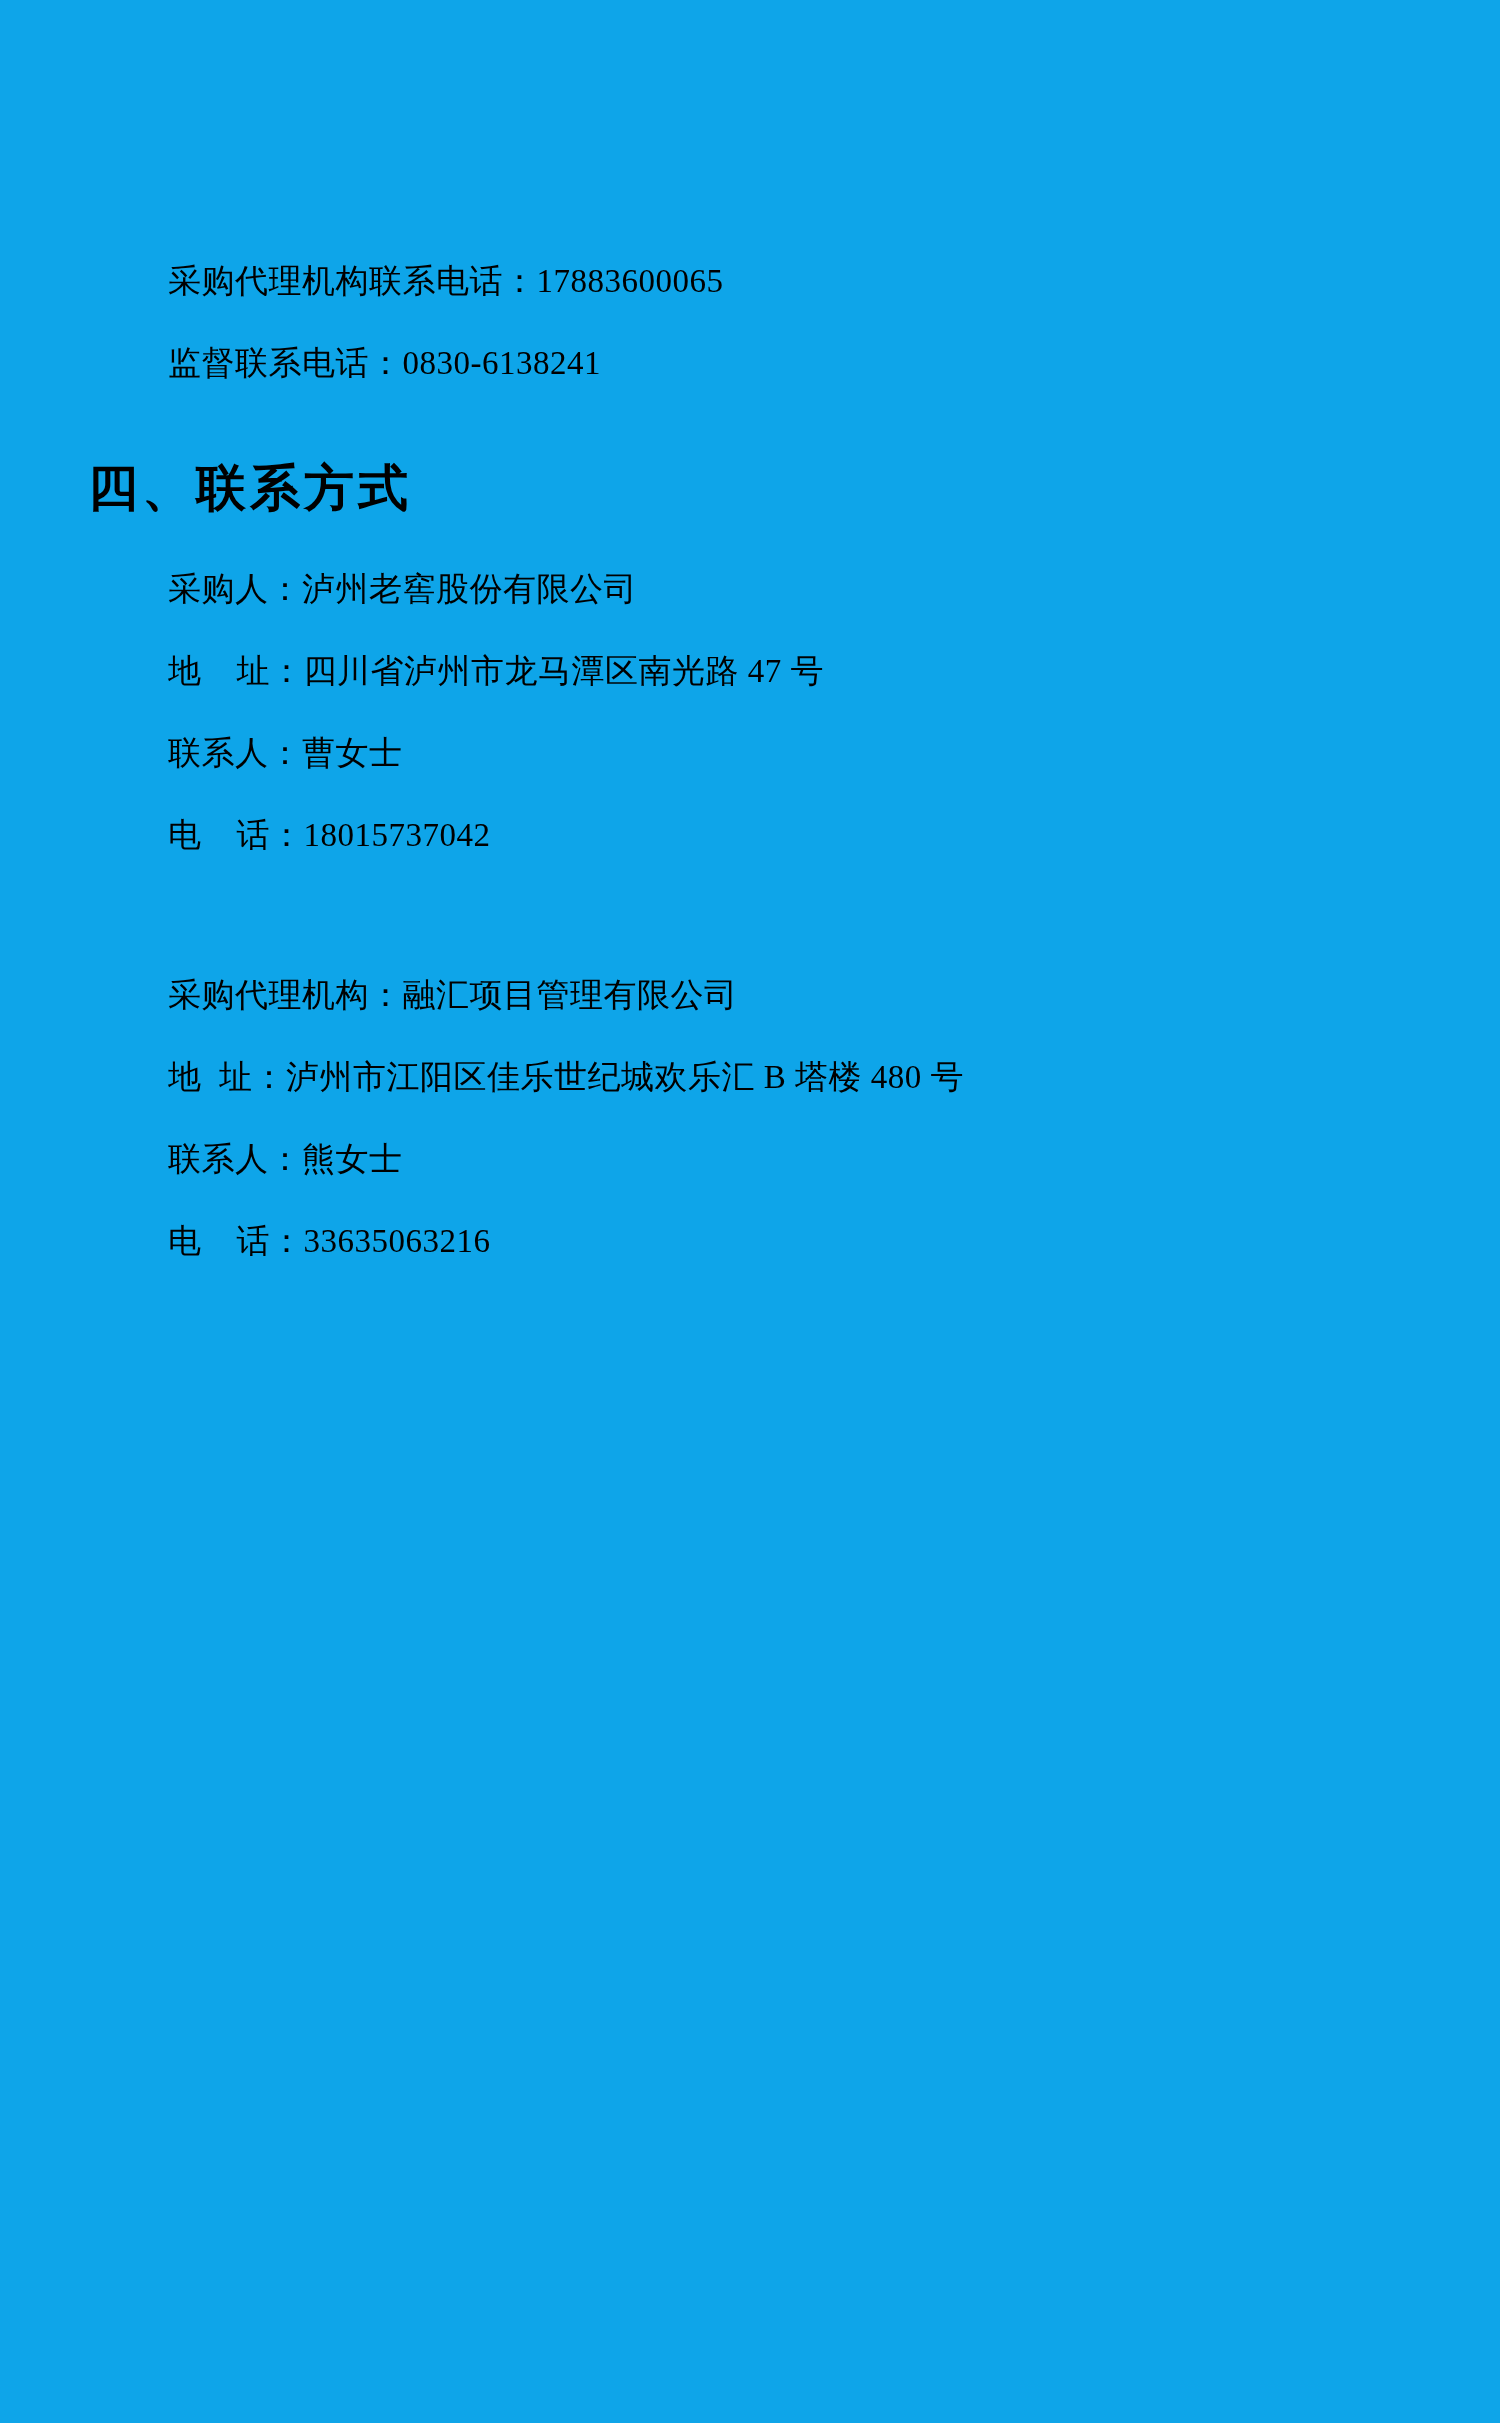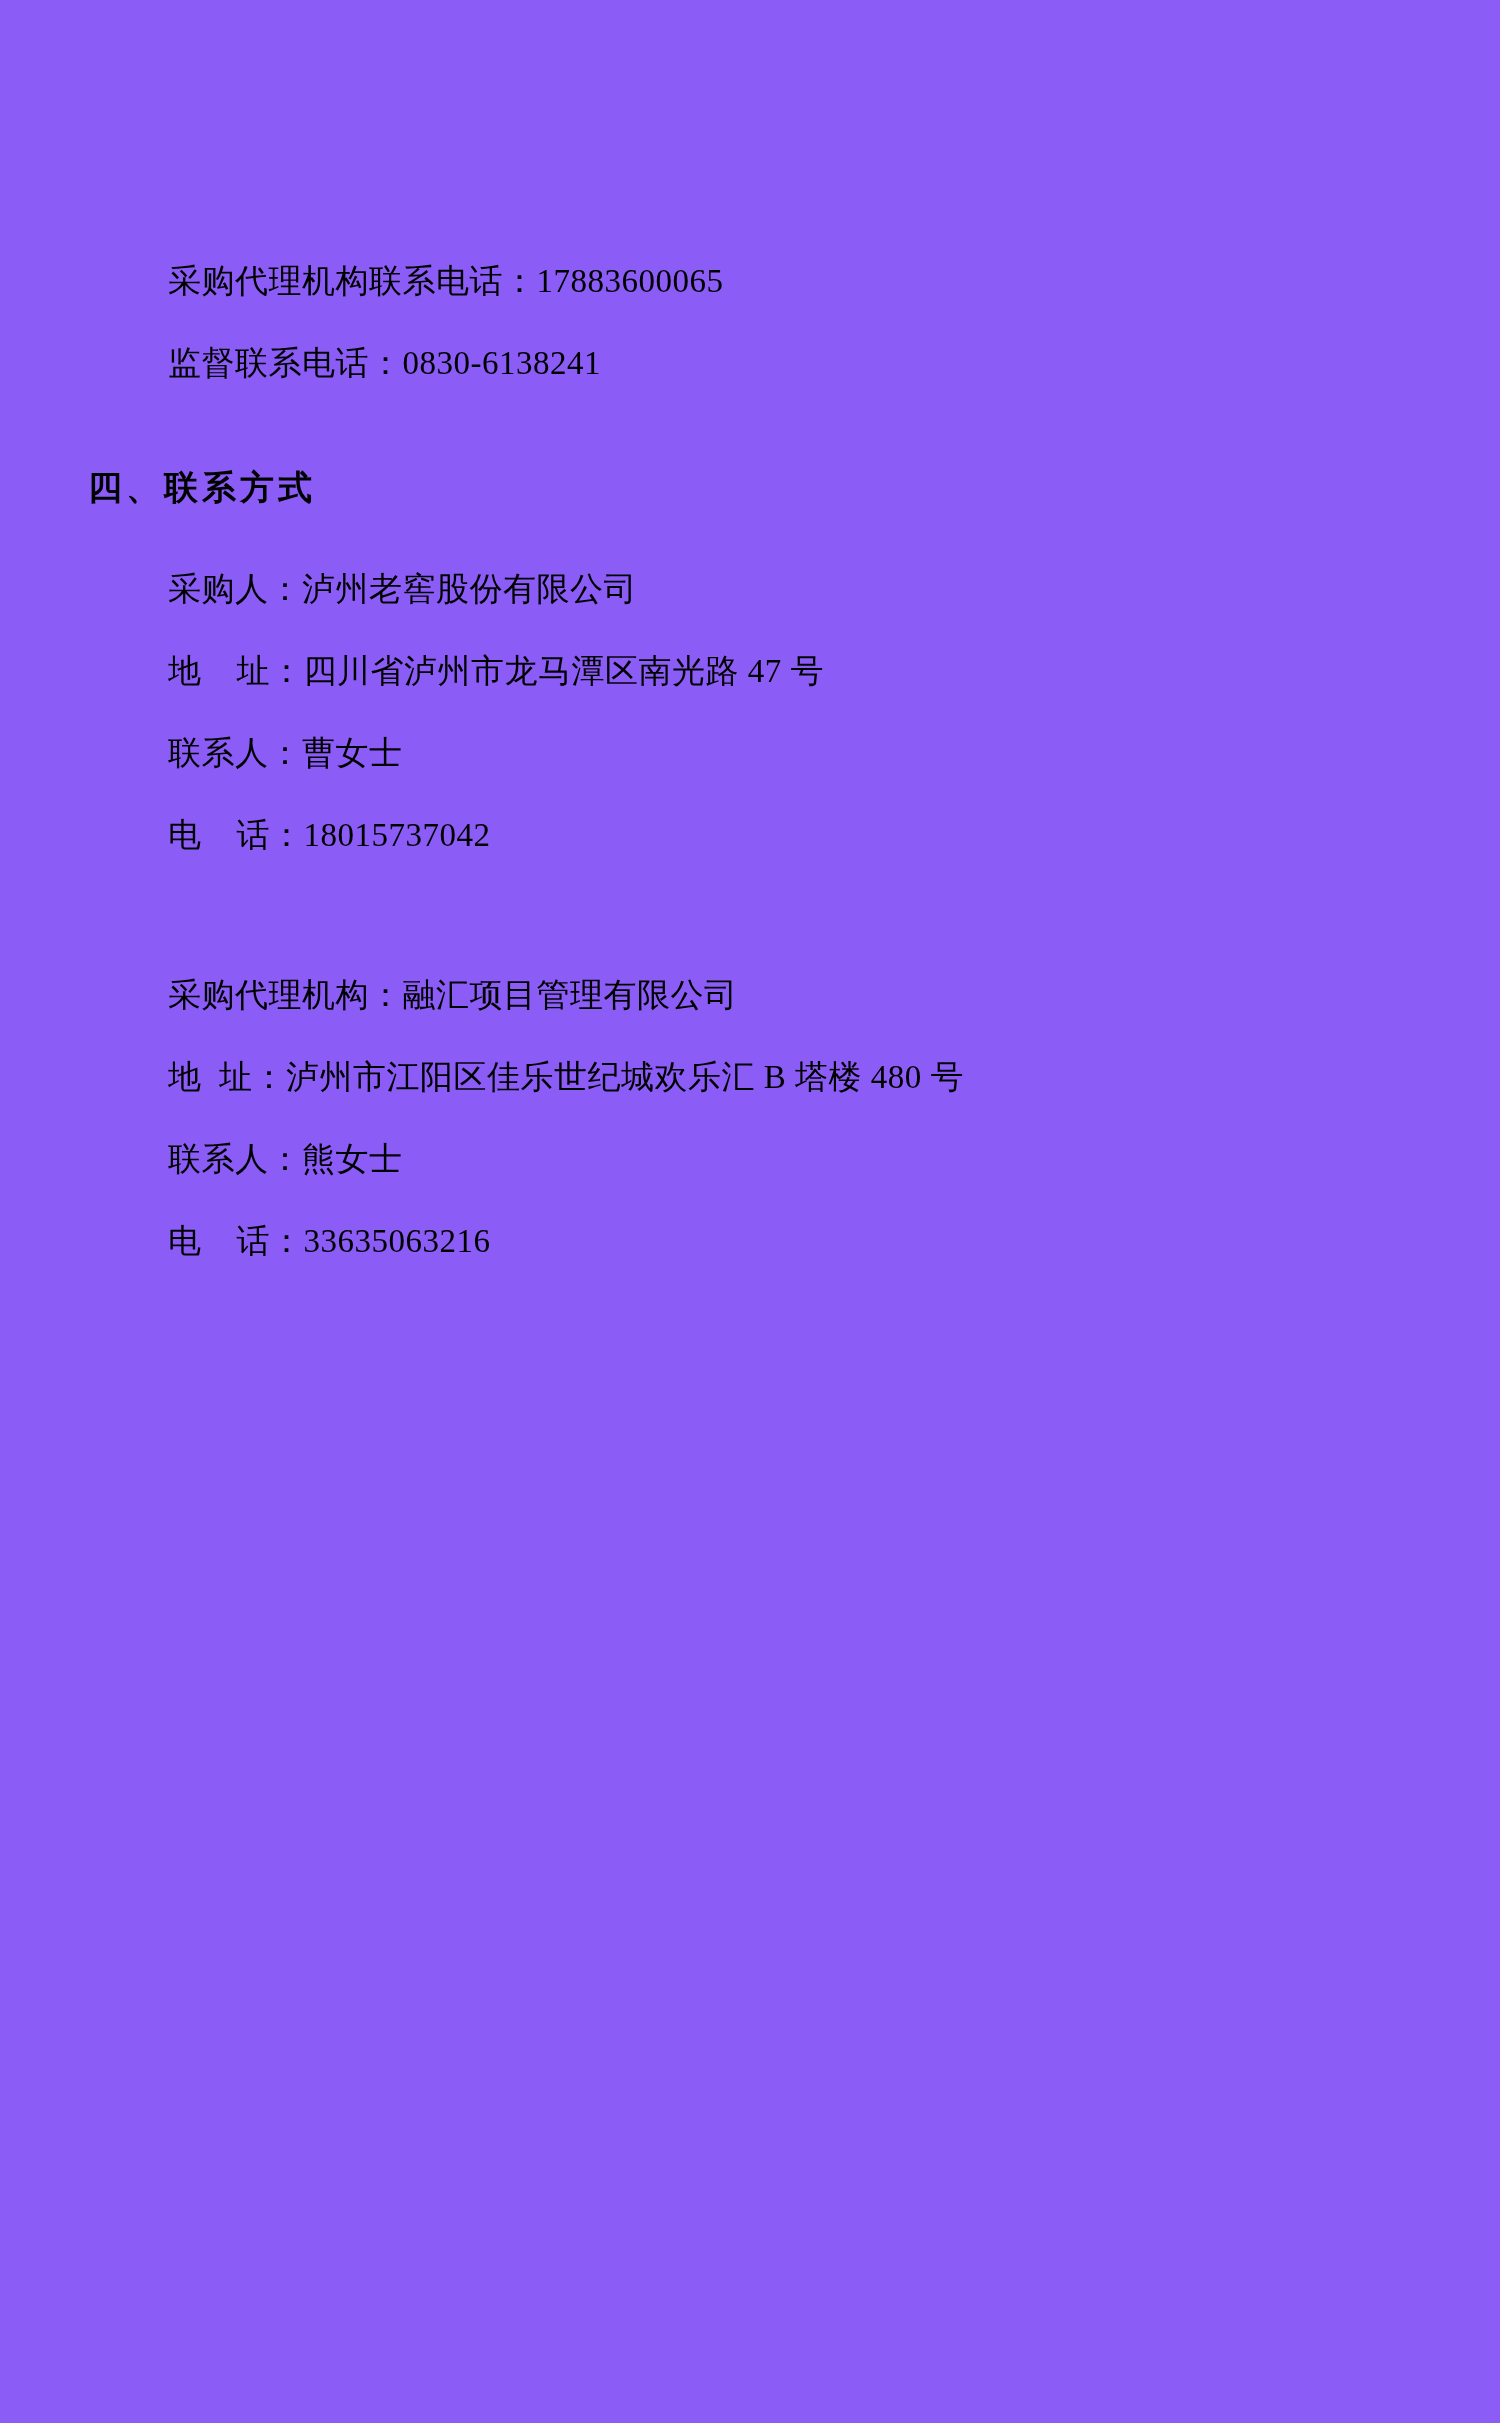--- a/index.html
+++ b/index.html
@@ -4,41 +4,41 @@
 <style>
   html, body {
     margin: 0;
     padding: 0;
     background: #ffffff;
   }
   .page {
     position: relative;
     width: 1500px;
     height: 2423px;
-    background: #8b5cf6;
+    background: #0ea5e9;
     margin: 0 auto;
     font-family: "Liberation Serif", "DejaVu Serif", serif;
     color: #000000;
     box-sizing: border-box;
   }
   .doc-body {
     position: absolute;
     left: 168px;
     top: 240px;
     width: 1180px;
   }
   .para {
     font-size: 33px;
     line-height: 82px;
     letter-spacing: 0.5px;
     white-space: pre;
     font-family: "Liberation Serif", "DejaVu Serif", serif;
   }
   .section-heading {
-    font-size: 34px;
+    font-size: 50px;
     line-height: 100px;
     font-weight: bold;
     letter-spacing: 4px;
     margin-top: 34px;
     margin-bottom: 10px;
     margin-left: -80px;
     font-family: "Liberation Serif", "DejaVu Serif", serif;
     white-space: pre;
   }
   .block {

